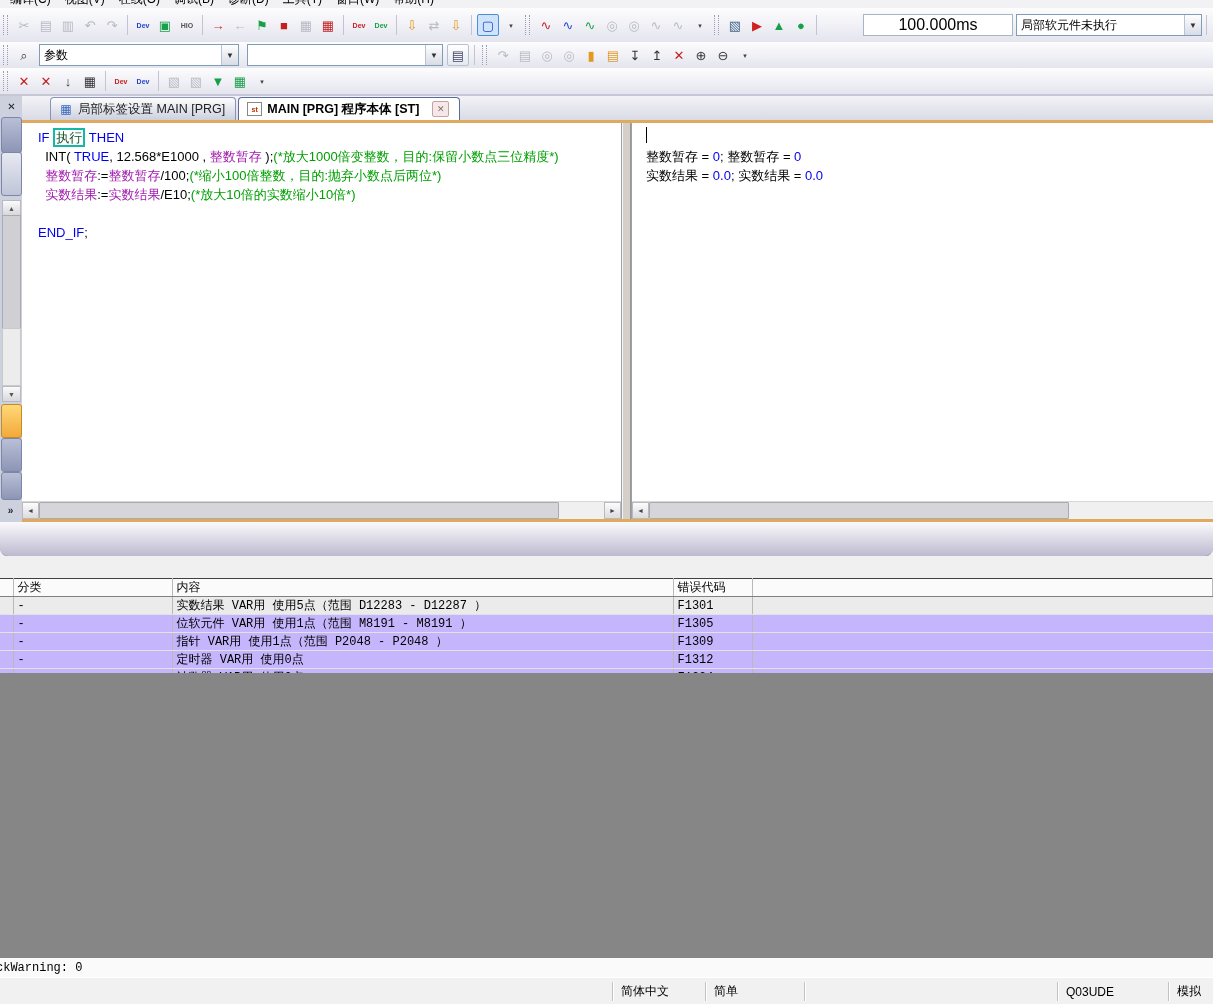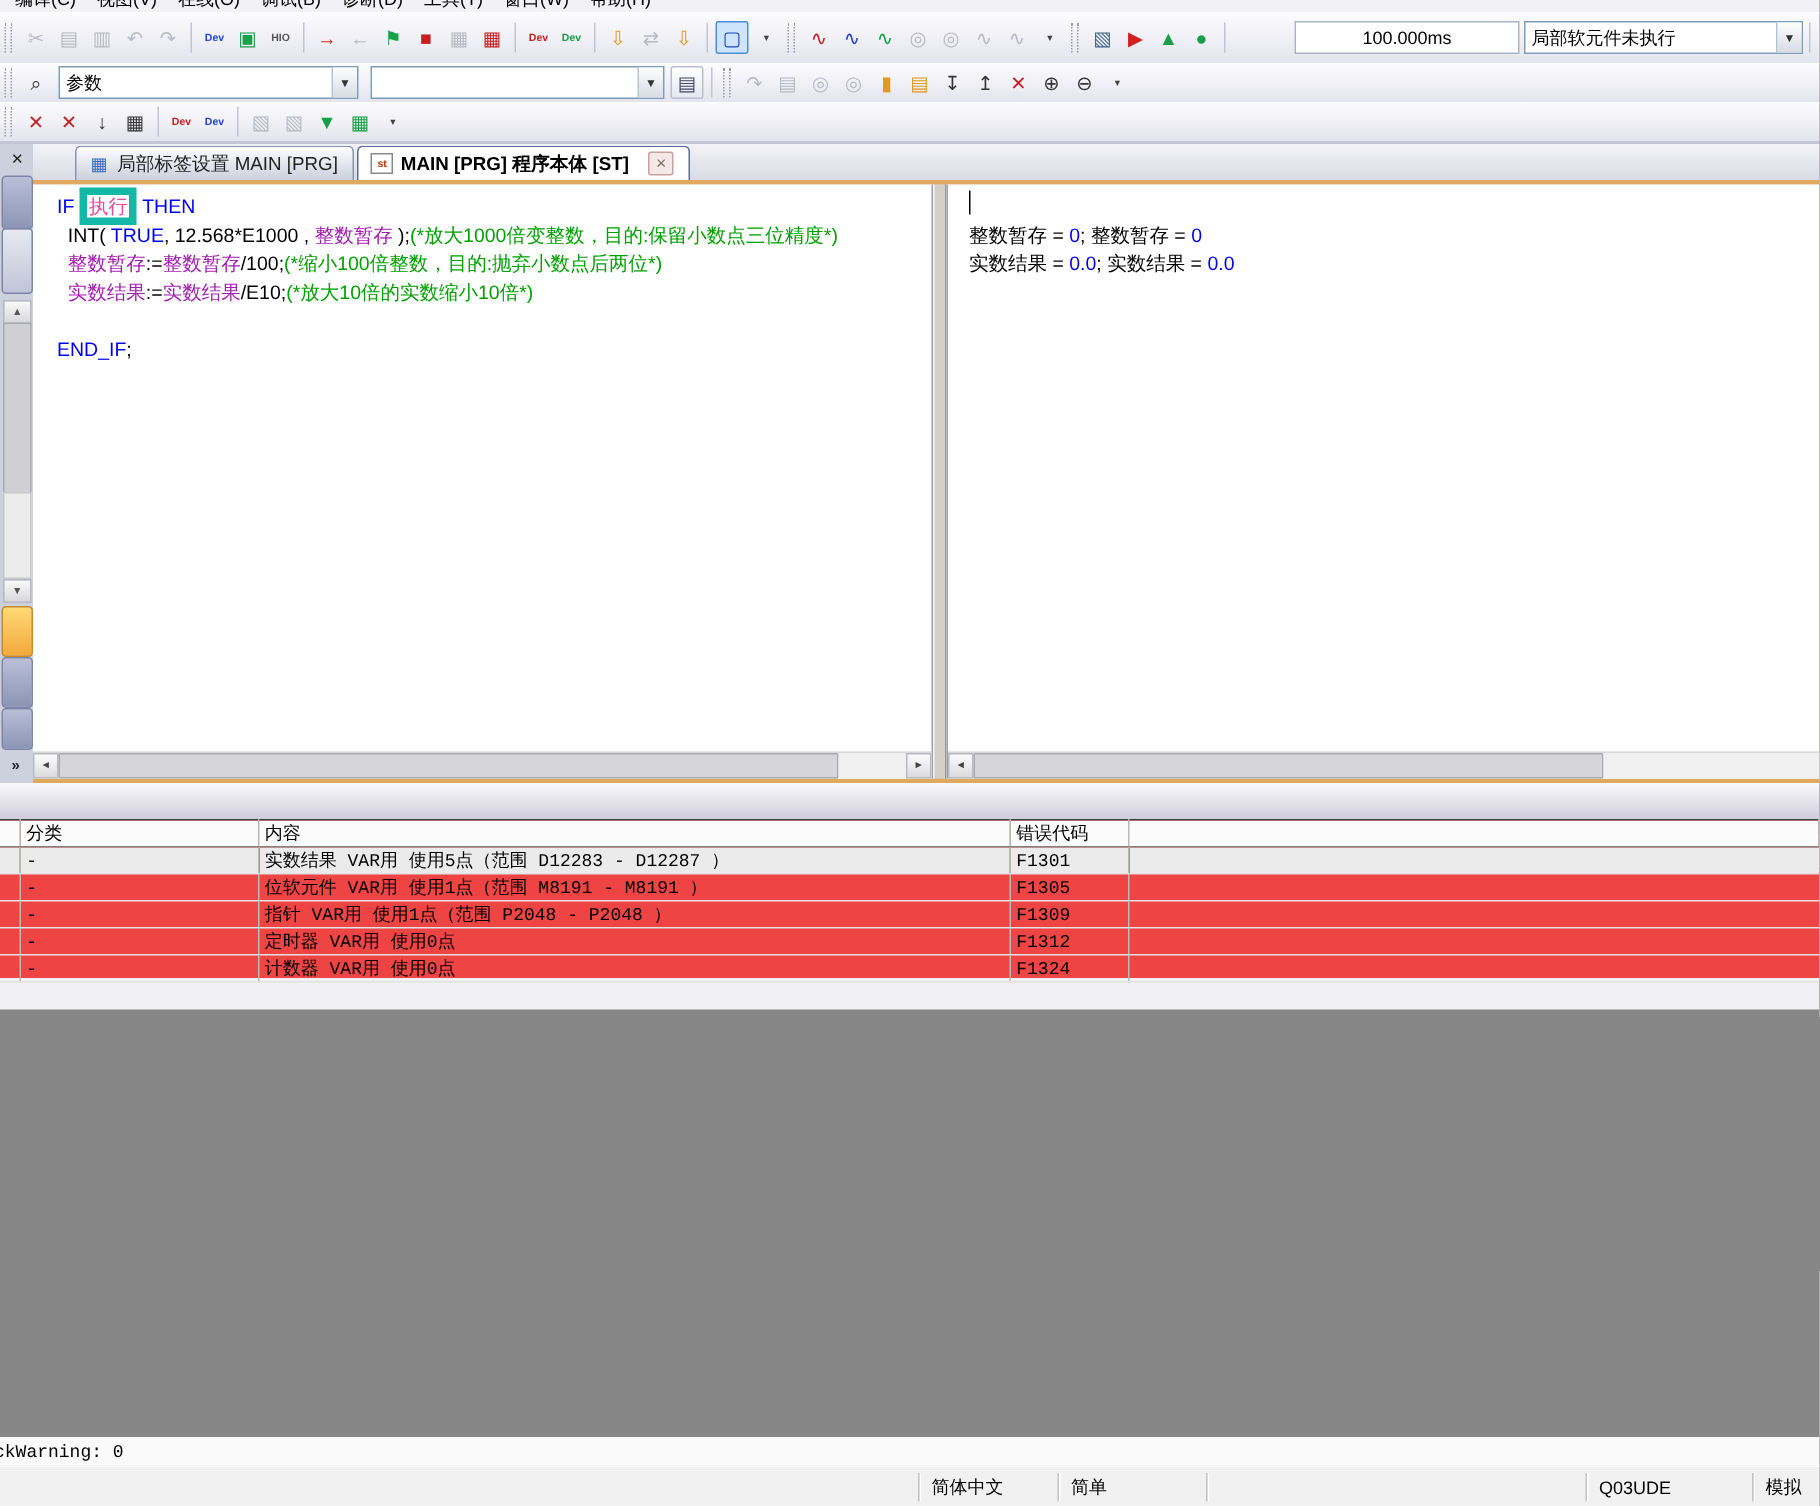--- a/index.html
+++ b/index.html
@@ -22,21 +22,21 @@
   .tbtn.sm{font-size:7px;font-weight:bold;letter-spacing:0;}
   .tbtn.d{color:#b9b9c4 !important;}
   .tbtn.act{background:#cde4fa;border:1px solid #4a90d9;}
   .tsep{width:1px;height:20px;background:#c3c3d3;margin:0 4px;flex:0 0 auto;}
   .grip{width:3px;height:20px;border-left:1px dotted #9a9ab4;border-right:1px dotted #9a9ab4;margin:0 5px 0 3px;flex:0 0 auto;}
   .combo{display:flex;align-items:center;height:20px;background:#fff;border:1px solid #7f9db9;flex:0 0 auto;}
   .combo .cval{flex:1;padding:0 4px;font-size:12px;white-space:nowrap;overflow:hidden;}
   .combo .carrow{width:16px;height:100%;display:flex;align-items:center;justify-content:center;
                  background:linear-gradient(#fefefe,#d8dce6);border-left:1px solid #b8c4d4;font-size:8px;color:#333;}
   .msfield{height:20px;background:#fff;border:1px solid #a9b4c4;display:flex;align-items:center;justify-content:center;
-           font-size:12px;flex:0 0 auto;text-align:right;}
+           font-size:16px;flex:0 0 auto;text-align:right;}
 
   
   .tabbar{position:absolute;top:96px;left:22px;right:0;height:24px;
           background:linear-gradient(#f3f3f7,#d9dbe5);display:flex;align-items:flex-end;}
   .tab{display:flex;align-items:center;gap:5px;height:22px;padding:0 10px 0 8px;margin-right:2px;
        border:1px solid #8a92b8;border-bottom:none;border-radius:4px 4px 0 0;font-size:12.5px;white-space:nowrap;}
   .tab.inactive{background:linear-gradient(#fdfdfe,#ccd0dd);color:#222;margin-left:28px;}
   .tab.active{background:#fff;font-weight:bold;border-color:#5a6a9e;}
   .tabicon{width:14px;height:13px;display:inline-flex;align-items:center;justify-content:center;
            font-size:8px;flex:0 0 auto;}
@@ -65,37 +65,37 @@
   .editor{position:absolute;top:120px;left:22px;right:0;height:402px;background:#d4d0c8;
           border-top:3px solid #dfa95f;border-bottom:3px solid #dfa95f;box-sizing:border-box;display:flex;}
   .pane{background:#fff;position:relative;display:flex;flex-direction:column;box-sizing:border-box;}
   .pane.left{width:600px;border-right:1px solid #9aa0b0;}
   .pane-divider{width:7px;background:#d4d0c8;border-left:1px solid #f5f4f2;border-right:1px solid #9a9890;}
   .pane.right{flex:1;border-left:1px solid #9aa0b0;}
   .codearea{flex:1;overflow:hidden;padding:5px 0 0 16px;}
   .monarea{flex:1;overflow:hidden;padding:5px 0 0 14px;position:relative;}
   .cline{font-size:13px;line-height:19px;white-space:pre;}
   .kw{color:#0000f0;} .var{color:#a21caf;} .cmt{color:#00a000;} .pln{color:#000;} .val{color:#0000f0;}
-  .varbox{color:#ec4899;border:5px solid #14b8a6;padding:0 1px;}
+  .varbox{color:#14532d;border:2px solid #14b8a6;padding:0 1px;}
   .caret{position:absolute;left:14px;top:4px;width:1px;height:16px;background:#000;}
 
   
   .hscroll{height:17px;background:#f0f0f0;border-top:1px solid #d8d8d8;display:flex;align-items:stretch;flex:0 0 auto;}
   .sbtn{width:17px;display:flex;align-items:center;justify-content:center;font-size:7px;color:#444;
         background:linear-gradient(#fcfcfc,#dcdce0);border:1px solid #b9b9c0;box-sizing:border-box;}
   .sthumb{background:#d6d6da;border:1px solid #a9a9b2;box-sizing:border-box;border-radius:1px;}
   .strack{background:#f0f0f0;flex:1;}
 
   
   .collapseband{position:absolute;top:522px;left:0;right:0;height:34px;
                 background:linear-gradient(#fafafc,#bdbacf);border-bottom:1px solid #9a96b0;border-radius:0 0 9px 9px;}
   .grayband{position:absolute;top:556px;left:0;right:0;height:22px;background:#f0f0f0;border-bottom:2px solid #6f6f6f;}
 
   
-  .results{position:absolute;top:546px;left:0;right:0;height:106px;background:#ef4444;}
+  .results{position:absolute;top:578px;left:0;right:0;height:106px;background:#c4b5fd;}
   table.res{border-collapse:collapse;width:100%;table-layout:fixed;
             font-family:"Liberation Mono","DejaVu Sans Mono",monospace;font-size:12px;}
   table.res th{font-family:"Liberation Sans",sans-serif;font-weight:normal;text-align:left;
                background:#fbfbfb;border-top:1px solid #404040;border-bottom:1px solid #808080;
                height:13px;padding:0 4px;}
   table.res td{height:14px;padding:0 4px;border-bottom:1px solid #e2e2e2;white-space:nowrap;overflow:hidden;}
   table.res th,.c-icon,.c-cat,.c-content,.c-code{border-right:1px solid #b9b9b9;}
   .col-icon{width:13px;} .col-cat{width:159px;} .col-content{width:501px;} .col-code{width:79px;} .col-fill{width:auto;}
   tr.selrow td{background:#ebebeb;}
 

